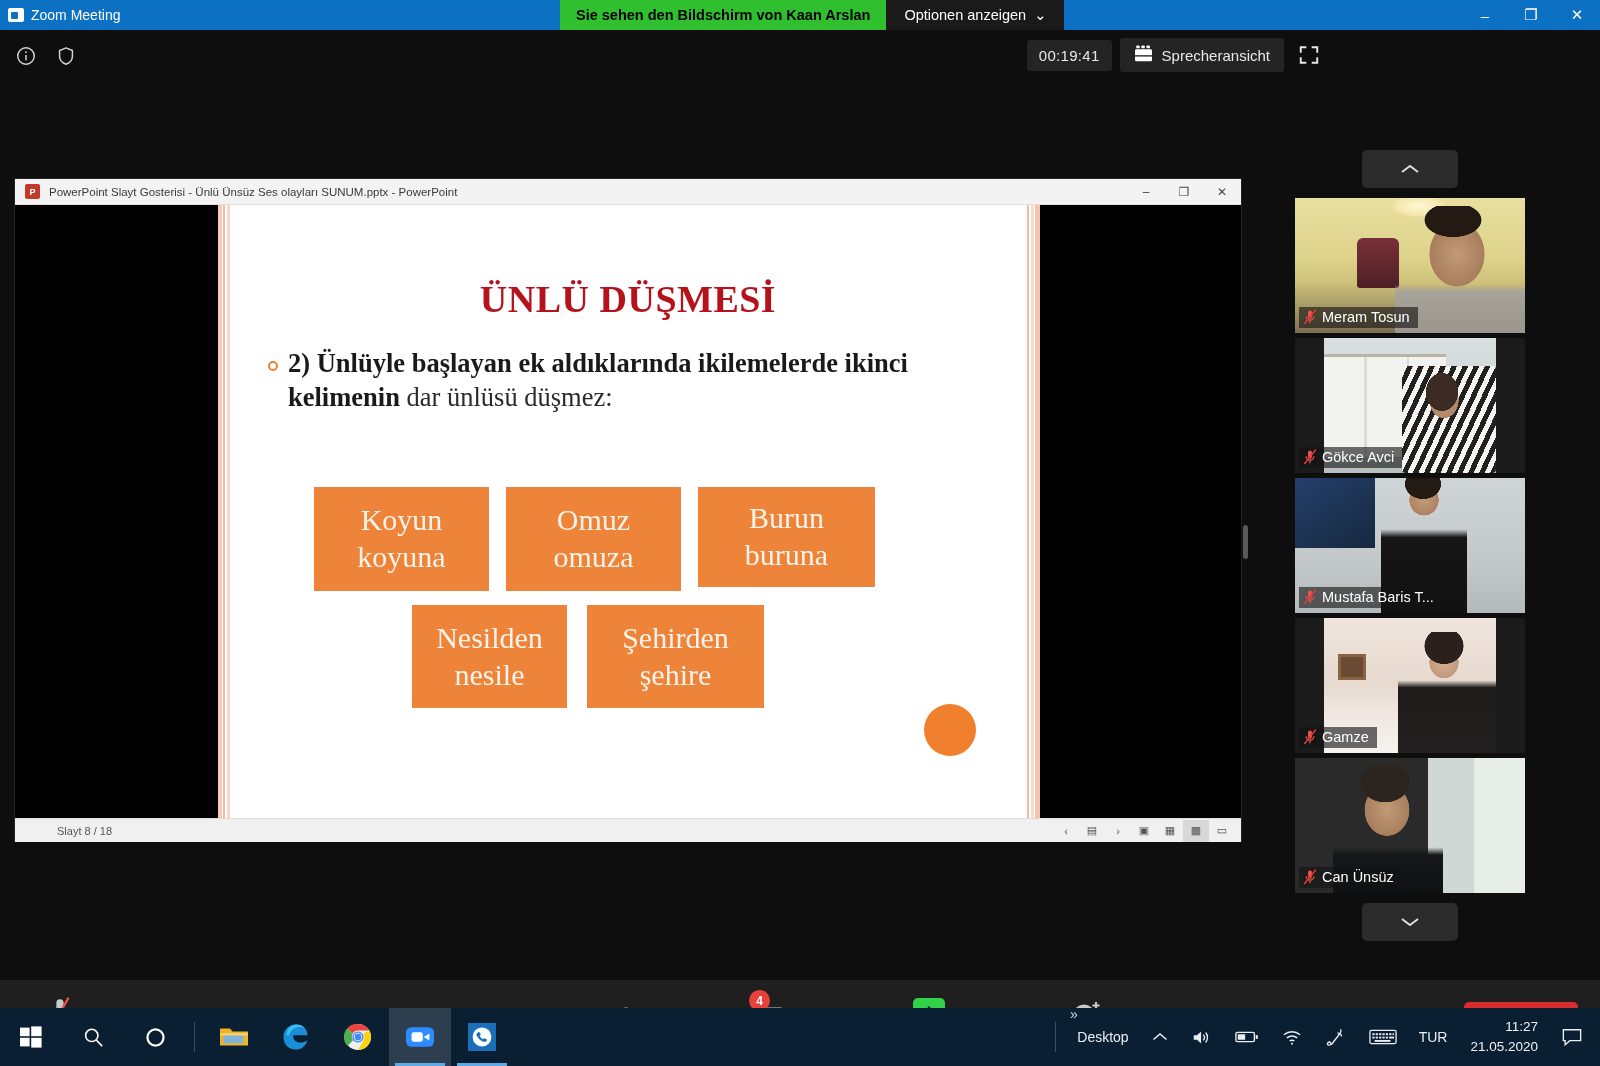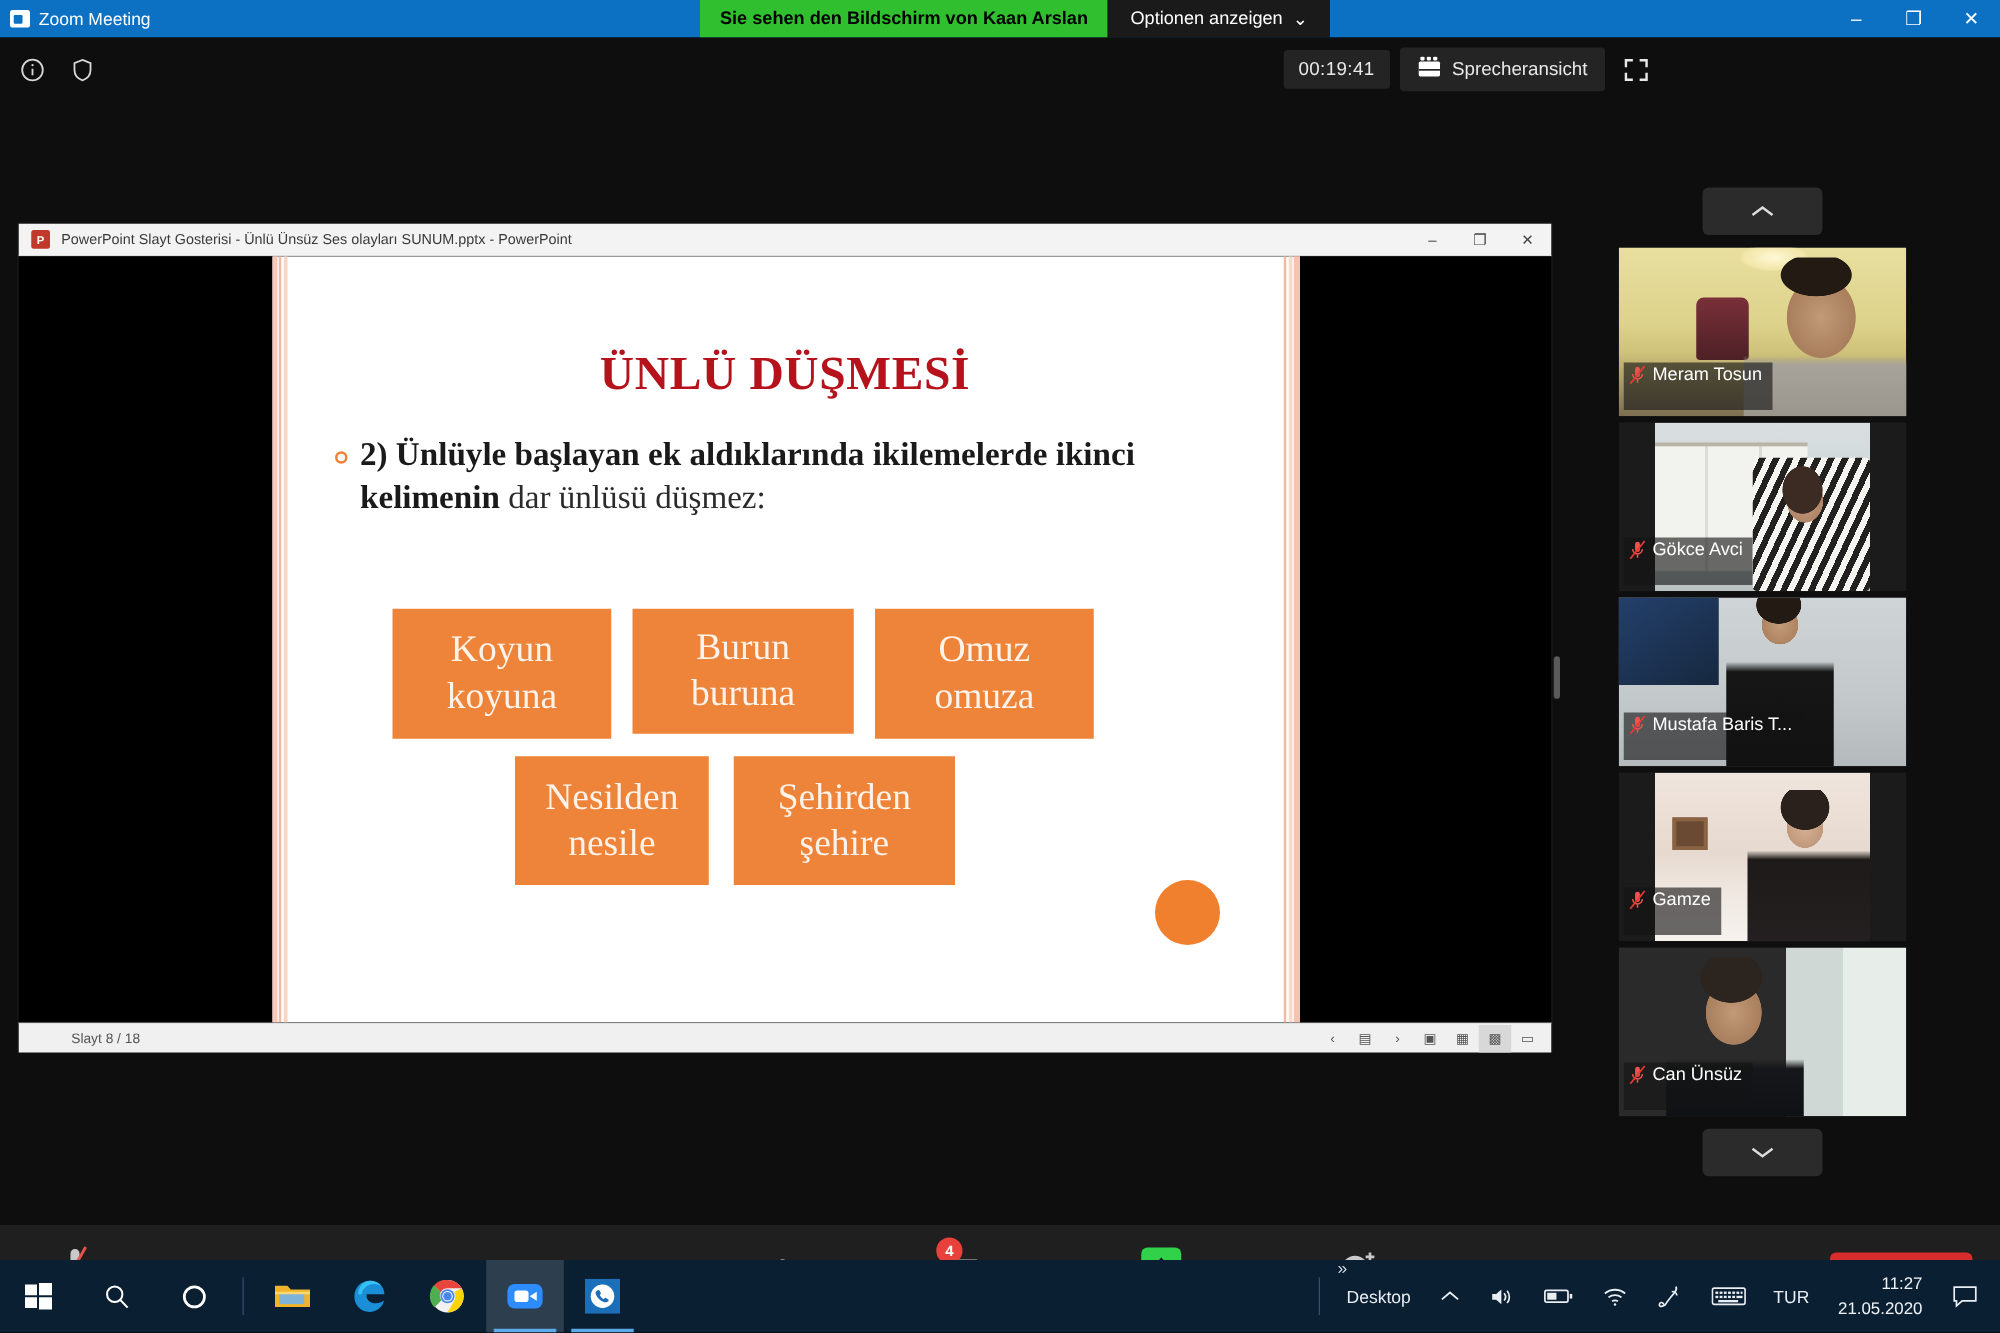--- a/index.html
+++ b/index.html
@@ -167,21 +167,21 @@
     width: 96px; height: 38px; background: #2b2b2b; border-radius: 5px;
     margin: 0 auto; display: flex; align-items: center; justify-content: center; color: #ddd;
   }
   .tiles { margin-top: 10px; display: flex; flex-direction: column; gap: 5px; }
   .tile {
     position: relative; width: 230px; height: 135px; overflow: hidden; background: #1b1b1b;
   }
   .tile-name {
     position: absolute; left: 4px; bottom: 5px;
     background: rgba(20,20,20,.62); color: #fff; font-size: 14.5px;
-    padding: 2px 8px 20px 4px; display: flex; align-items: center; gap: 5px;
+    padding: 2px 8px 3px 4px; display: flex; align-items: center; gap: 5px;
     max-width: 210px; white-space: nowrap; overflow: hidden;
   }
   .mic-off { width: 14px; height: 16px; flex: none; }
   .strip-arrow-b { margin-top: 10px; }
 
   
   .vid { position: absolute; inset: 0; }
   .v-meram { background:
       radial-gradient(ellipse 40px 16px at 124px 8px, #fff8d8 0%, #f2e6a8 60%, rgba(0,0,0,0) 70%),
       linear-gradient(to bottom, #e8dfa0 0%, #ddd28a 46%, #cfc27a 62%, #7c6f52 100%);
@@ -390,24 +390,24 @@
             <div class="bullet-row">
               <div class="bullet-mark"></div>
               <div class="bullet-text">
                 <b>2) Ünlüyle başlayan ek aldıklarında ikilemelerde ikinci kelimenin</b><span class="light"> dar ünlüsü düşmez:</span>
               </div>
             </div>
 
             <div class="boxes-r1">
               <div class="obox w1">Koyun
 koyuna</div>
+              <div class="obox w2">Omuz
+omuza</div>
               <div class="obox w3">Burun
 buruna</div>
-              <div class="obox w2">Omuz
-omuza</div>
             </div>
             <div class="boxes-r2">
               <div class="obox w4">Nesilden
 nesile</div>
               <div class="obox w5">Şehirden
 şehire</div>
             </div>
 
             <div class="orange-dot"></div>
           </div>

